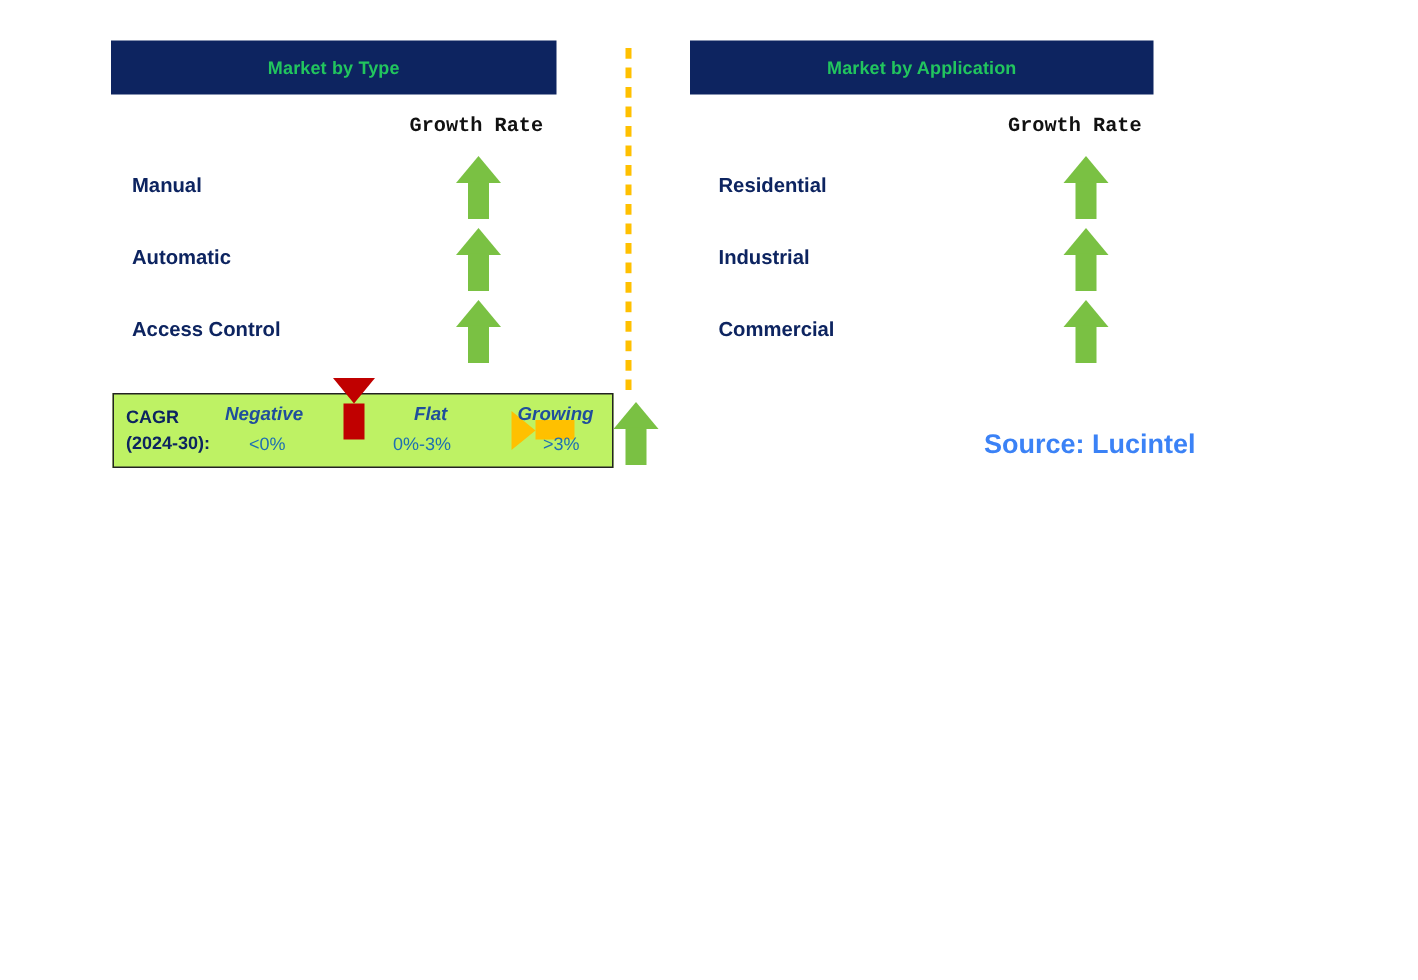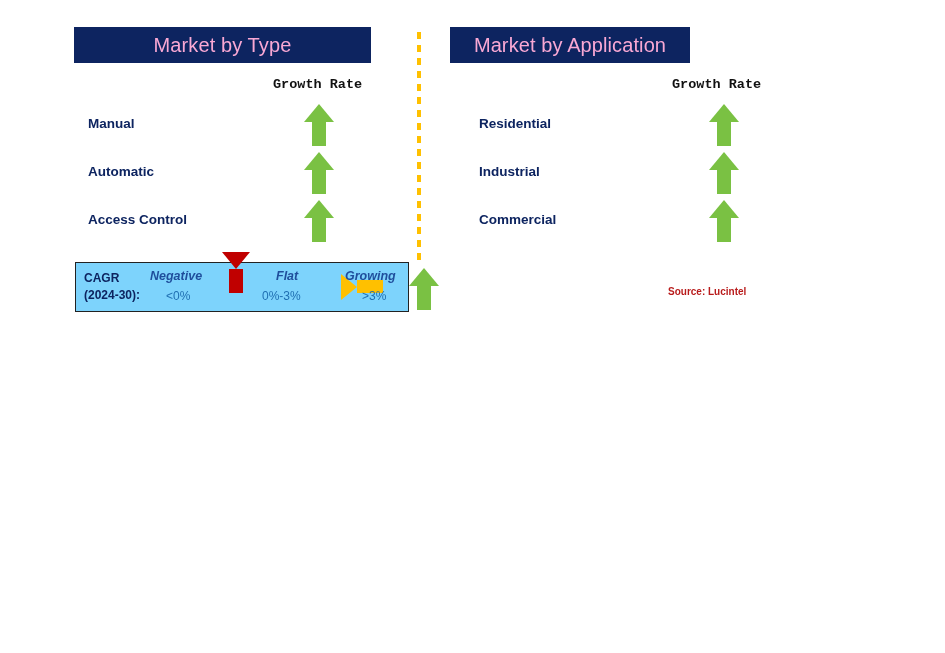--- a/index.html
+++ b/index.html
@@ -27,25 +27,25 @@
   
   .header-bar {
     position: absolute;
     height: 36px;
     background: #0d2460;
     display: flex;
     align-items: center;
     justify-content: center;
   }
   .header-bar.left  { left: 74px;  top: 27px; width: 297px; }
-  .header-bar.right { left: 30px;  top: 27px; width: 240px; }
+  .header-bar.right { left: 40px;  top: 27px; width: 309px; }
   .header-title {
-    color: #f9a8d4;
-    font-size: 20px;
-    font-weight: normal;
+    color: #22c55e;
+    font-size: 12px;
+    font-weight: bold;
     letter-spacing: 0.1px;
     white-space: nowrap;
   }
 
   
   .growth-caption {
     position: absolute;
     font-size: 13.5px;
     font-weight: bold;
     color: #111111;
@@ -170,21 +170,21 @@
   }
 
   
   .legend-box {
     position: absolute;
     left: 75px;
     top: 262px;
     width: 334px;
     height: 50px;
     border: 1.5px solid #222222;
-    background: #7dd3fc;
+    background: #bef264;
     box-sizing: border-box;
   }
   .legend-cagr {
     position: absolute;
     left: 8px;
     top: 7px;
     font-size: 12px;
     font-weight: bold;
     color: #0d2460;
     line-height: 17px;
@@ -226,25 +226,25 @@
   .legend-item.flat .lg-icon  { left: 126px; top: 11px; }
 
   .legend-item.growing { left: 255px; width: 100px; }
   .legend-item.growing .lg-title { left: 14px; }
   .legend-item.growing .lg-range { left: 31px; }
   .legend-item.growing .lg-icon  { left: 78px; top: 5px; }
 
   
   .source-note {
     position: absolute;
-    left: 248px;
+    left: 236px;
     top: 286px;
-    font-size: 10px;
-    font-weight: bold;
-    color: #b91c1c;
+    font-size: 18px;
+    font-weight: bold;
+    color: #3b82f6;
     white-space: nowrap;
   }
 </style>
 </head>
 <body>
 
 <div class="panel panel-left">
 
   <div class="header-bar left">
     <span class="header-title">Market by Type</span>

